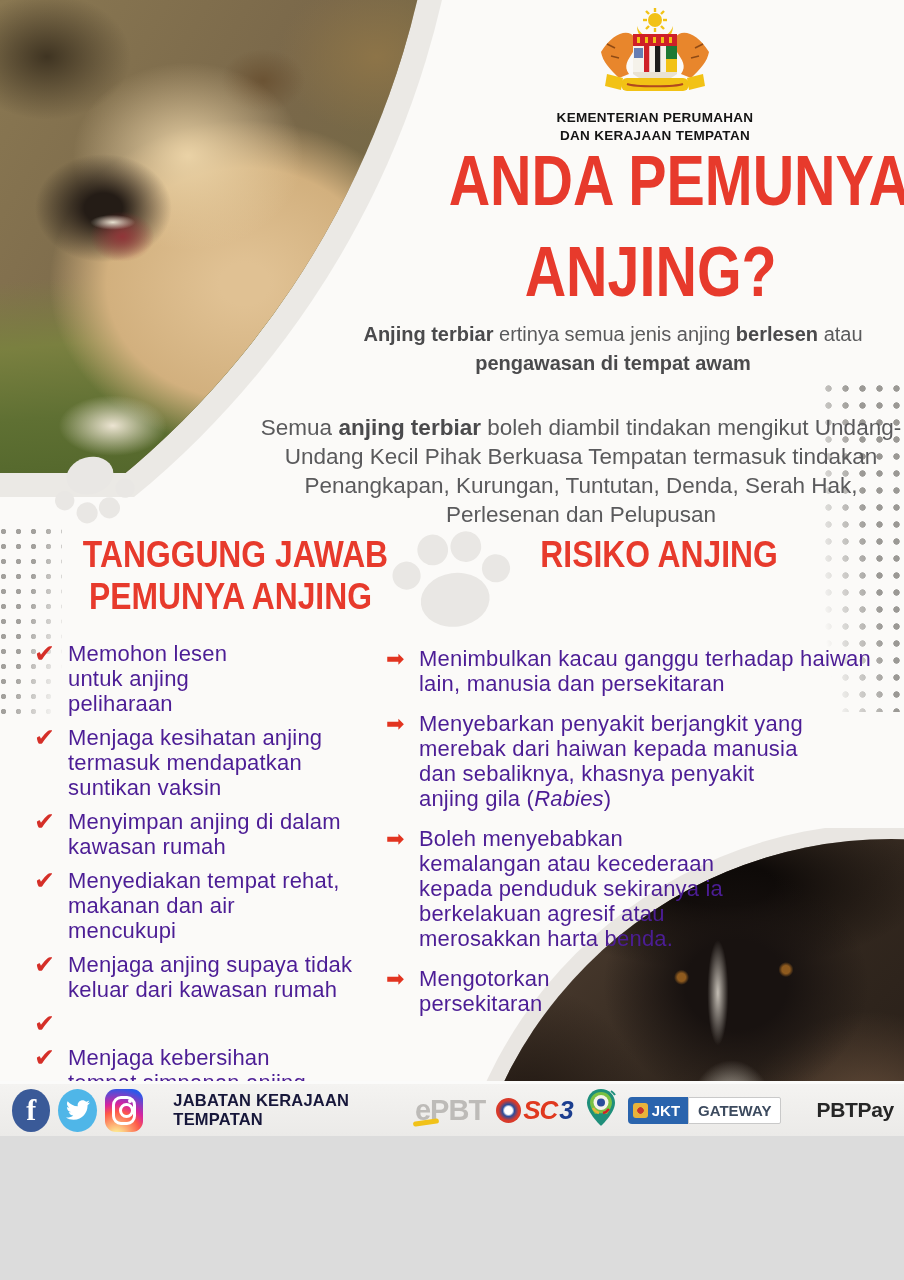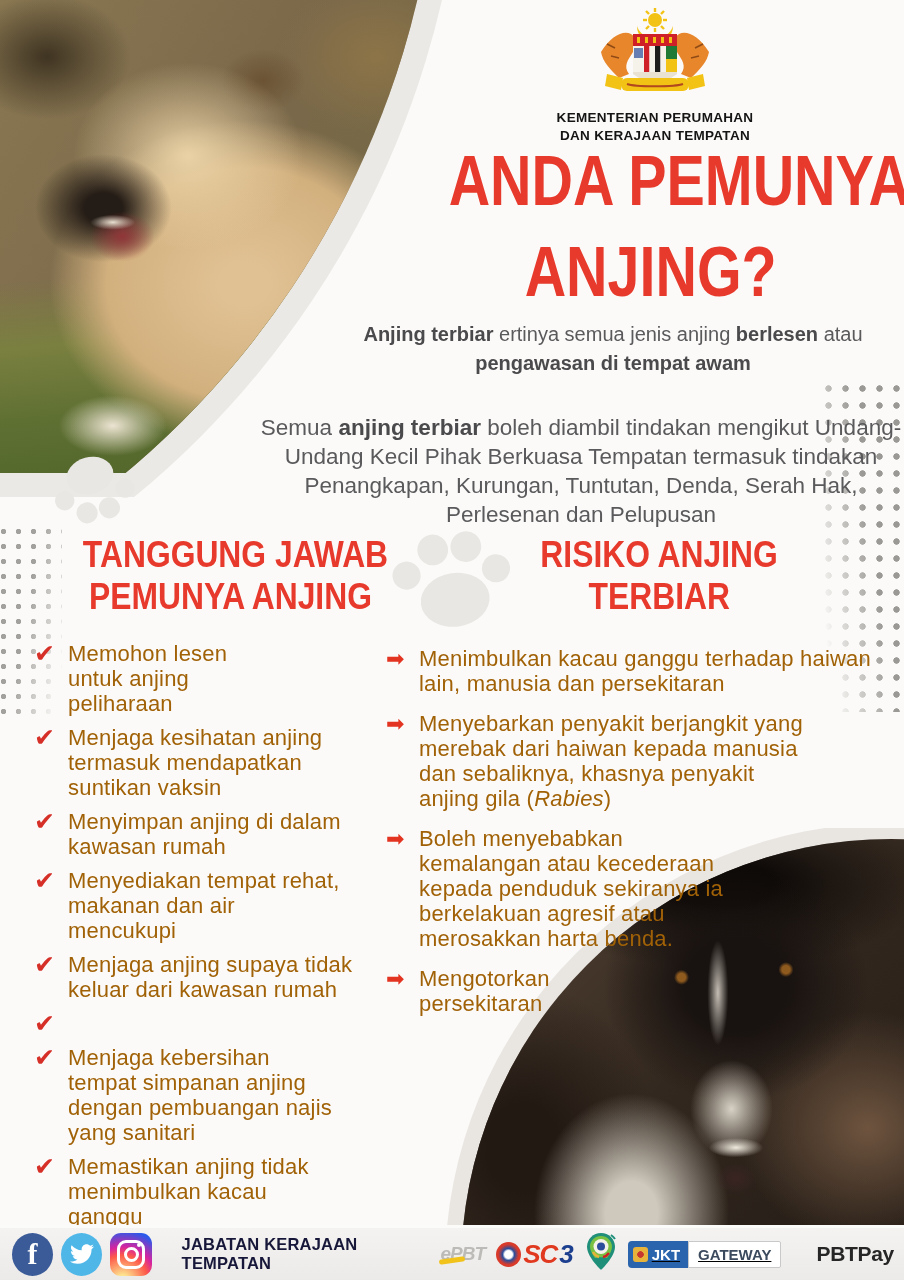--- a/index.html
+++ b/index.html
@@ -1,17 +1,17 @@
 <!DOCTYPE html>
 <html><head>
 <meta charset="utf-8">
 <style>
   html,body{margin:0;padding:0;background:#dcdcdc;}
   .poster{
-    position:relative;width:904px;height:1280px;margin:0 auto;
+    position:relative;width:904px;height:1136px;margin:0 auto;
     background:#fbfaf8;overflow:hidden;
     font-family:"Liberation Sans","DejaVu Sans",sans-serif;
   }
   
   .arc-top{position:absolute;left:0;top:0;width:494px;height:497px;
     background:#ebe9e5;clip-path:circle(906px at -441px -203px);}
   .photo-tl{position:absolute;left:0;top:0;width:470px;height:473px;
     clip-path:circle(882px at -441px -203px);
     background:
       radial-gradient(30px 10px at 24% 47%, #e7e0cf, rgba(231,224,207,0) 75%),
@@ -89,21 +89,21 @@
   
   ul.plist{list-style:none;margin:0;padding:0;position:absolute;}
   .list-left{left:34px;top:641px;width:372px;}
   .list-right{left:386px;top:646px;width:516px;}
   .plist li{display:flex;align-items:flex-start;margin-bottom:9px;}
   .list-right li{margin-bottom:15px;}
   .check{flex:0 0 auto;width:34px;color:#d52f28;font-size:25px;line-height:25px;
     font-family:"DejaVu Sans",sans-serif;}
   .arrow{flex:0 0 auto;width:33px;color:#e23420;font-size:22px;line-height:25px;
     font-family:"DejaVu Sans",sans-serif;}
-  .plist .txt{font-size:22px;line-height:25px;color:#a16207;letter-spacing:.2px;}
+  .plist .txt{font-size:22px;line-height:25px;color:#4c1d95;letter-spacing:.2px;}
   .list-left li:nth-child(1) .txt{max-width:212px;}
   .list-left li:nth-child(2) .txt{max-width:262px;}
   .list-left li:nth-child(3) .txt{max-width:274px;}
   .list-left li:nth-child(4) .txt{max-width:274px;}
   .list-left li:nth-child(5) .txt{max-width:292px;}
   .list-left li:nth-child(6) .txt{max-width:282px;}
   .list-left li:nth-child(7) .txt{max-width:270px;}
   .list-left li:nth-child(8) .txt{max-width:250px;}
   .list-right li:nth-child(1) .txt{max-width:452px;}
   .list-right li:nth-child(2) .txt{max-width:398px;}
@@ -122,30 +122,30 @@
   .tw{background:#4fb6e8;}
   .ig{width:43px;height:43px;border-radius:11px;position:relative;
     background:radial-gradient(circle at 30% 110%, #fdf497 0%, #fdf497 5%, #fd5949 45%, #d6249f 60%, #285aeb 90%);}
   .ig-frame{position:absolute;inset:7px;border:3px solid #fff;border-radius:9px;}
   .ig-lens{position:absolute;left:14px;top:14px;width:9px;height:9px;border:3px solid #fff;
     border-radius:50%;}
   .ig-dot{position:absolute;right:11px;top:10px;width:4px;height:4px;background:#fff;
     border-radius:50%;}
   .dept{margin-left:22px;font-size:16.5px;font-weight:800;color:#17173a;letter-spacing:.2px;}
   .f-right{display:flex;align-items:center;gap:11px;}
-  .epbt{font-size:19px;font-weight:800;font-style:italic;color:#bdbbb8;position:relative;
+  .epbt{font-size:29px;font-weight:800;color:#bdbbb8;position:relative;
     letter-spacing:-1px;}
   .epbt .swoosh{position:absolute;left:-2px;bottom:2px;width:26px;height:5px;
     background:#f1c219;border-radius:3px;transform:rotate(-8deg);}
   .osc{display:flex;align-items:center;gap:2px;font-style:italic;font-weight:800;}
   .osc-badge{width:25px;height:25px;border-radius:50%;
     background:radial-gradient(circle,#ffffff 22%,#2b4d9b 34%,#d93a2a 58%);}
   .osc-sc{color:#e0391f;font-size:26px;letter-spacing:-1px;}
   .osc-num{color:#1c3e8f;font-size:26px;}
-  .jkt-group{display:flex;align-items:stretch;text-decoration:underline;}
+  .jkt-group{display:flex;align-items:stretch;}
   .jkt-badge{background:#2a64ad;color:#fff;border-radius:4px 0 0 4px;display:flex;
     align-items:center;gap:4px;padding:4px 8px 4px 5px;font-weight:800;font-size:15px;}
   .jkt-crest{width:15px;height:15px;border-radius:3px;
     background:radial-gradient(circle,#c8372d 28%,#e8b33a 34%);}
   .gateway{background:#fff;border:1px solid #c9c9c9;color:#3c4a5e;font-weight:800;
     font-size:15px;padding:4px 9px;display:flex;align-items:center;border-radius:0 2px 2px 0;}
   .pbtpay{font-size:21px;font-weight:800;color:#262626;letter-spacing:-.3px;margin-left:24px;}
 </style>
 </head>
 <body>
@@ -251,21 +251,20 @@
     <div><span>Penangkapan, Kurungan, Tuntutan, Denda, Serah Hak,</span></div>
     <div><span>Perlesenan dan Pelupusan</span></div>
   </div>
 
   <div class="h-left">
     <div><span class="cond">TANGGUNG JAWAB</span></div>
     <div><span class="cond">PEMUNYA ANJING</span></div>
   </div>
   <div class="h-right">
     <div><span class="cond">RISIKO ANJING</span></div>
-    <div><span class="cond">TERBIAR</span></div>
   </div>
 
   <ul class="plist list-left">
     <li>
         <span class="check">✔</span>
         <span class="txt">Memohon lesen untuk anjing peliharaan</span>
       </li>
     <li>
         <span class="check">✔</span>
         <span class="txt">Menjaga kesihatan anjing termasuk mendapatkan suntikan vaksin</span>

